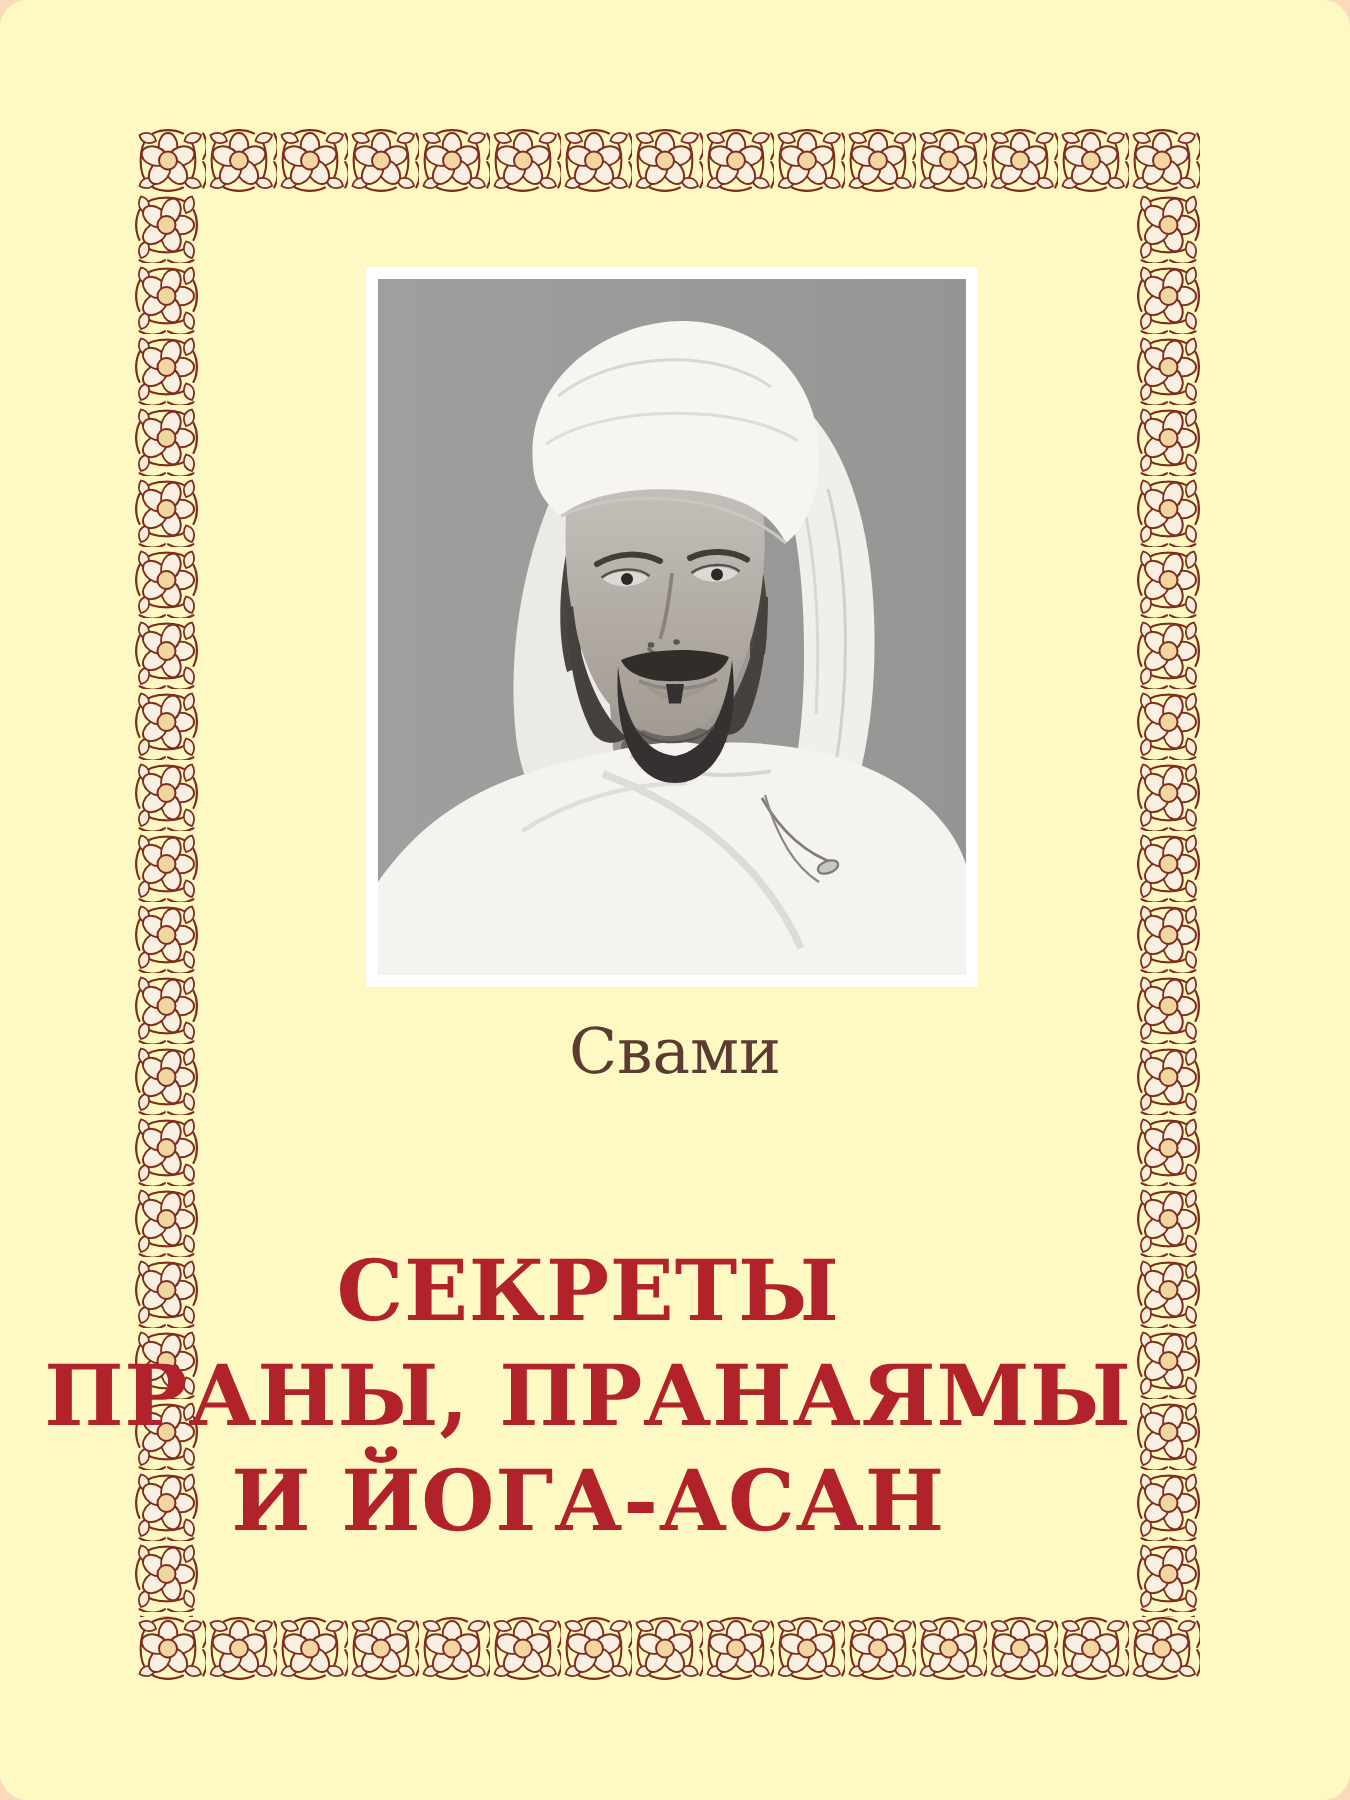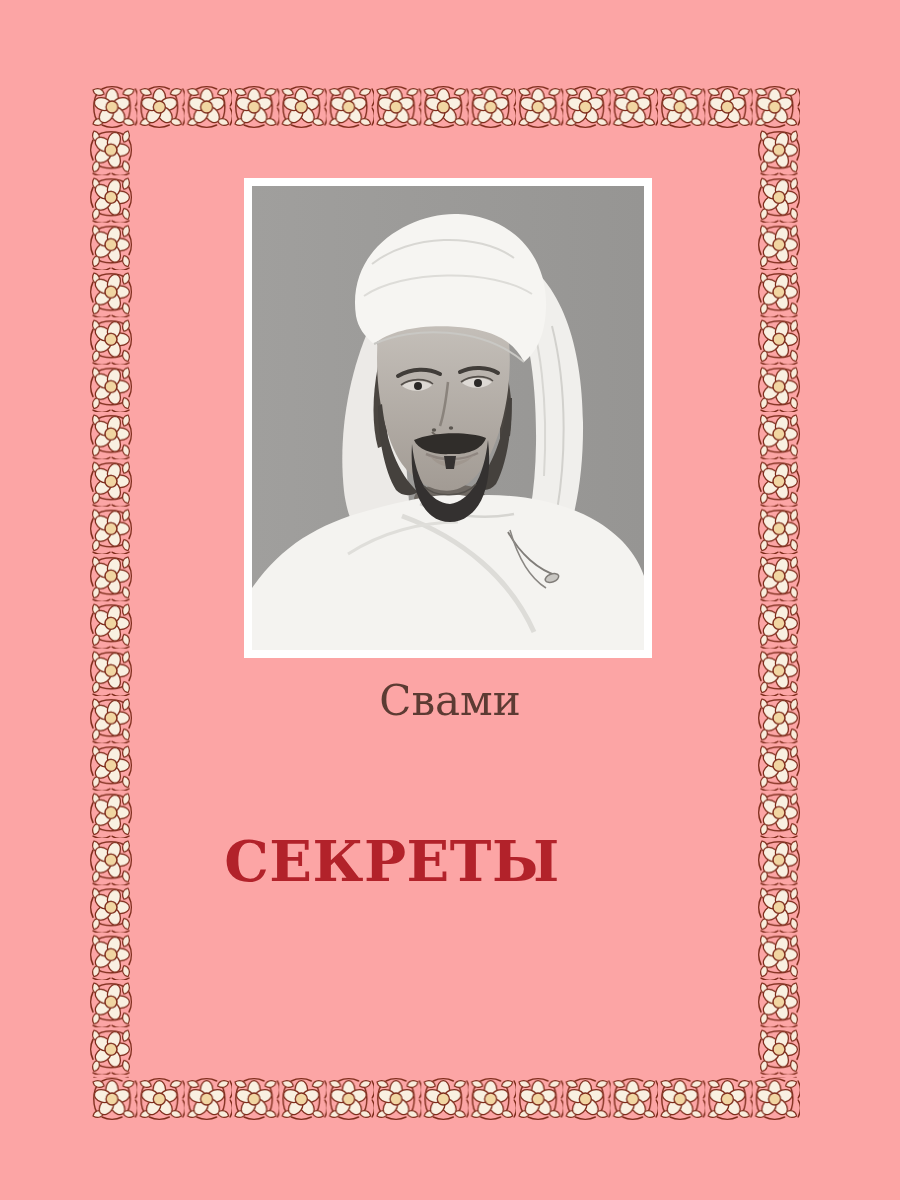--- a/index.html
+++ b/index.html
@@ -1,21 +1,21 @@
 <!DOCTYPE html>
 <html><head>
 <meta charset="utf-8">
 <style>
   html,body{margin:0;padding:0;}
   body{
     width:900px;height:1200px;overflow:hidden;
     background:#FCD9BB;
     font-family:"DejaVu Serif","Liberation Serif",serif;
   }
-  .cover{position:relative;width:900px;height:1200px;background:#fca5a5;}
+  .cover{position:relative;width:900px;height:1200px;background:#fef9c3;border-radius:18px;}
   .border-svg{position:absolute;left:0;top:0;width:900px;height:1200px;}
   .photo{
     position:absolute;left:244px;top:178px;
     width:392px;height:464px;padding:8px;
     background:#FFFFFF;
   }
   .photo svg{display:block;width:392px;height:464px;}
   .author{
     position:absolute;left:0;top:676px;width:900px;
     text-align:center;color:#5C3B33;
@@ -163,15 +163,17 @@
       <path d="M122,158 C160,140 230,140 272,176" fill="none" stroke="#C9C8C4" stroke-width="2"></path>
     </svg>
   </div>
 
   <div class="author">
     <span class="line">Свами</span>
   </div>
 
   <div class="title">
     <span class="line">СЕКРЕТЫ</span>
+    <span class="line">ПРАНЫ, ПРАНАЯМЫ</span>
+    <span class="line">И ЙОГА-АСАН</span>
   </div>
 
 </div>
 
 </body></html>

